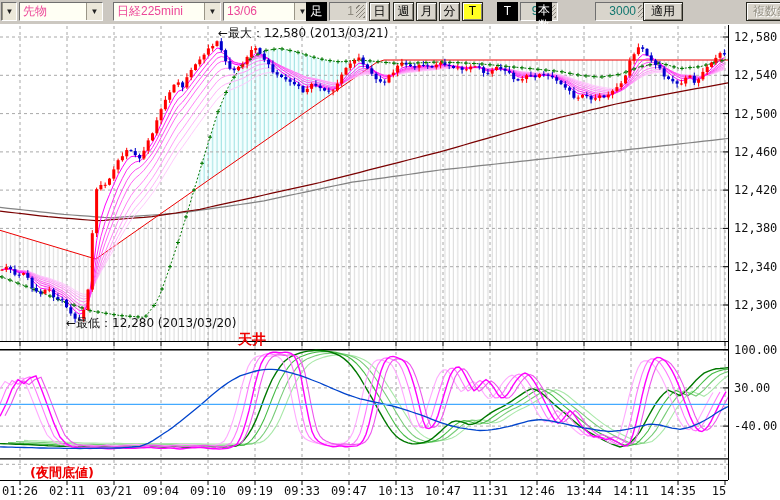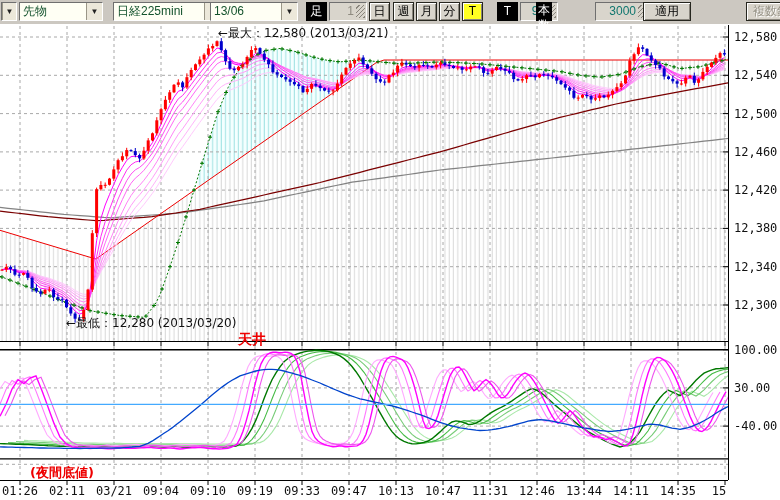--- a/index.html
+++ b/index.html
@@ -4,21 +4,21 @@
 <style>
   html,body{margin:0;padding:0;background:#888;}
   #app{position:relative;width:780px;height:500px;overflow:hidden;background:#fff;
        font-family:"Liberation Sans","DejaVu Sans",sans-serif;}
   
   #toolbar{position:absolute;top:0;left:0;width:780px;height:24px;background:#ccc8c1;
            border-bottom:1px solid #b8b4ad;}
   .combo{position:absolute;top:2px;height:19px;background:#fffff4;
          border:1px solid;border-color:#6f6f6f #ffffff #ffffff #6f6f6f;
          display:flex;align-items:stretch;box-sizing:border-box;}
-  .cval{flex:1;font-size:12px;line-height:17px;padding:0 3px;white-space:nowrap;overflow:hidden;color:#14532d;}
+  .cval{flex:1;font-size:12px;line-height:17px;padding:0 3px;white-space:nowrap;overflow:hidden;color:#ec4899;}
   .dbtn{width:15px;background:#ece8da;border-left:1px solid #9a9687;display:flex;
         align-items:center;justify-content:center;font-size:8px;color:#222;}
   .tbtn{position:absolute;top:2px;height:19px;box-sizing:border-box;font-size:12px;line-height:15px;
         text-align:center;padding:0;border:1px solid #26261f;background:#d8d4cb;color:#000;
         box-shadow:inset 1px 1px 0 #fff, inset -1px -1px 0 #8a867d;
         font-family:"Liberation Sans","DejaVu Sans",sans-serif;}
   .tbtn.dark{background:#000;color:#fff;box-shadow:none;border-color:#000;}
   .tbtn.yellow{background:#ffff22;}
   .tbtn.disabled{color:#979387;text-shadow:1px 1px 0 #fff;}
   .spin{position:absolute;top:2px;height:19px;box-sizing:border-box;background:#d9d5cc;
@@ -41,21 +41,21 @@
       <span class="dbtn">▼</span>
     </div>
     <div class="combo" style="left:19px;width:84px">
       <span class="cval">先物</span>
       <span class="dbtn">▼</span>
     </div>
     <div class="combo" style="left:113px;width:108px">
       <span class="cval">日経225mini</span>
       <span class="dbtn">▼</span>
     </div>
-    <div class="combo" style="left:210px;width:88px">
+    <div class="combo" style="left:223px;width:88px">
       <span class="cval">13/06</span>
       <span class="dbtn">▼</span>
     </div>
     <button class="tbtn dark" style="left:306px;width:21px">足</button>
     <div class="spin" style="left:329px;width:38px">
       <span class="sval dim">1</span>
       <span class="grip"></span>
     </div>
     <button class="tbtn" style="left:369px;width:21px">日</button>
     <button class="tbtn" style="left:393px;width:21px">週</button>
@@ -65,21 +65,21 @@
     <button class="tbtn dark" style="left:497px;width:21px">T</button>
     <div class="spin" style="left:520px;width:38px">
       <span class="sval">96</span>
       <span class="grip"></span>
     </div>
     <button class="tbtn dark" style="left:536px;width:16px">本数</button>
     <div class="spin" style="left:595px;width:54px">
       <span class="sval">3000</span>
       <span class="grip"></span>
     </div>
-    <button class="tbtn" style="left:643px;width:48px">適用</button>
+    <button class="tbtn" style="left:643px;width:40px">適用</button>
     <button class="tbtn disabled" style="left:746px;width:62px">複数銘柄</button>
   </div>
 
   <div id="chart-wrap">
     <svg id="chart-svg" width="780" height="476" viewBox="0 24 780 476">
         <defs>
           <pattern id="gstripes" width="4.3" height="8" patternUnits="userSpaceOnUse">
             <rect x="0" y="0" width="4.3" height="8" fill="#ffffff"></rect>
             <line x1="2" y1="0" x2="2" y2="8" stroke="#d9d9d9" stroke-width="1"></line>
           </pattern>

